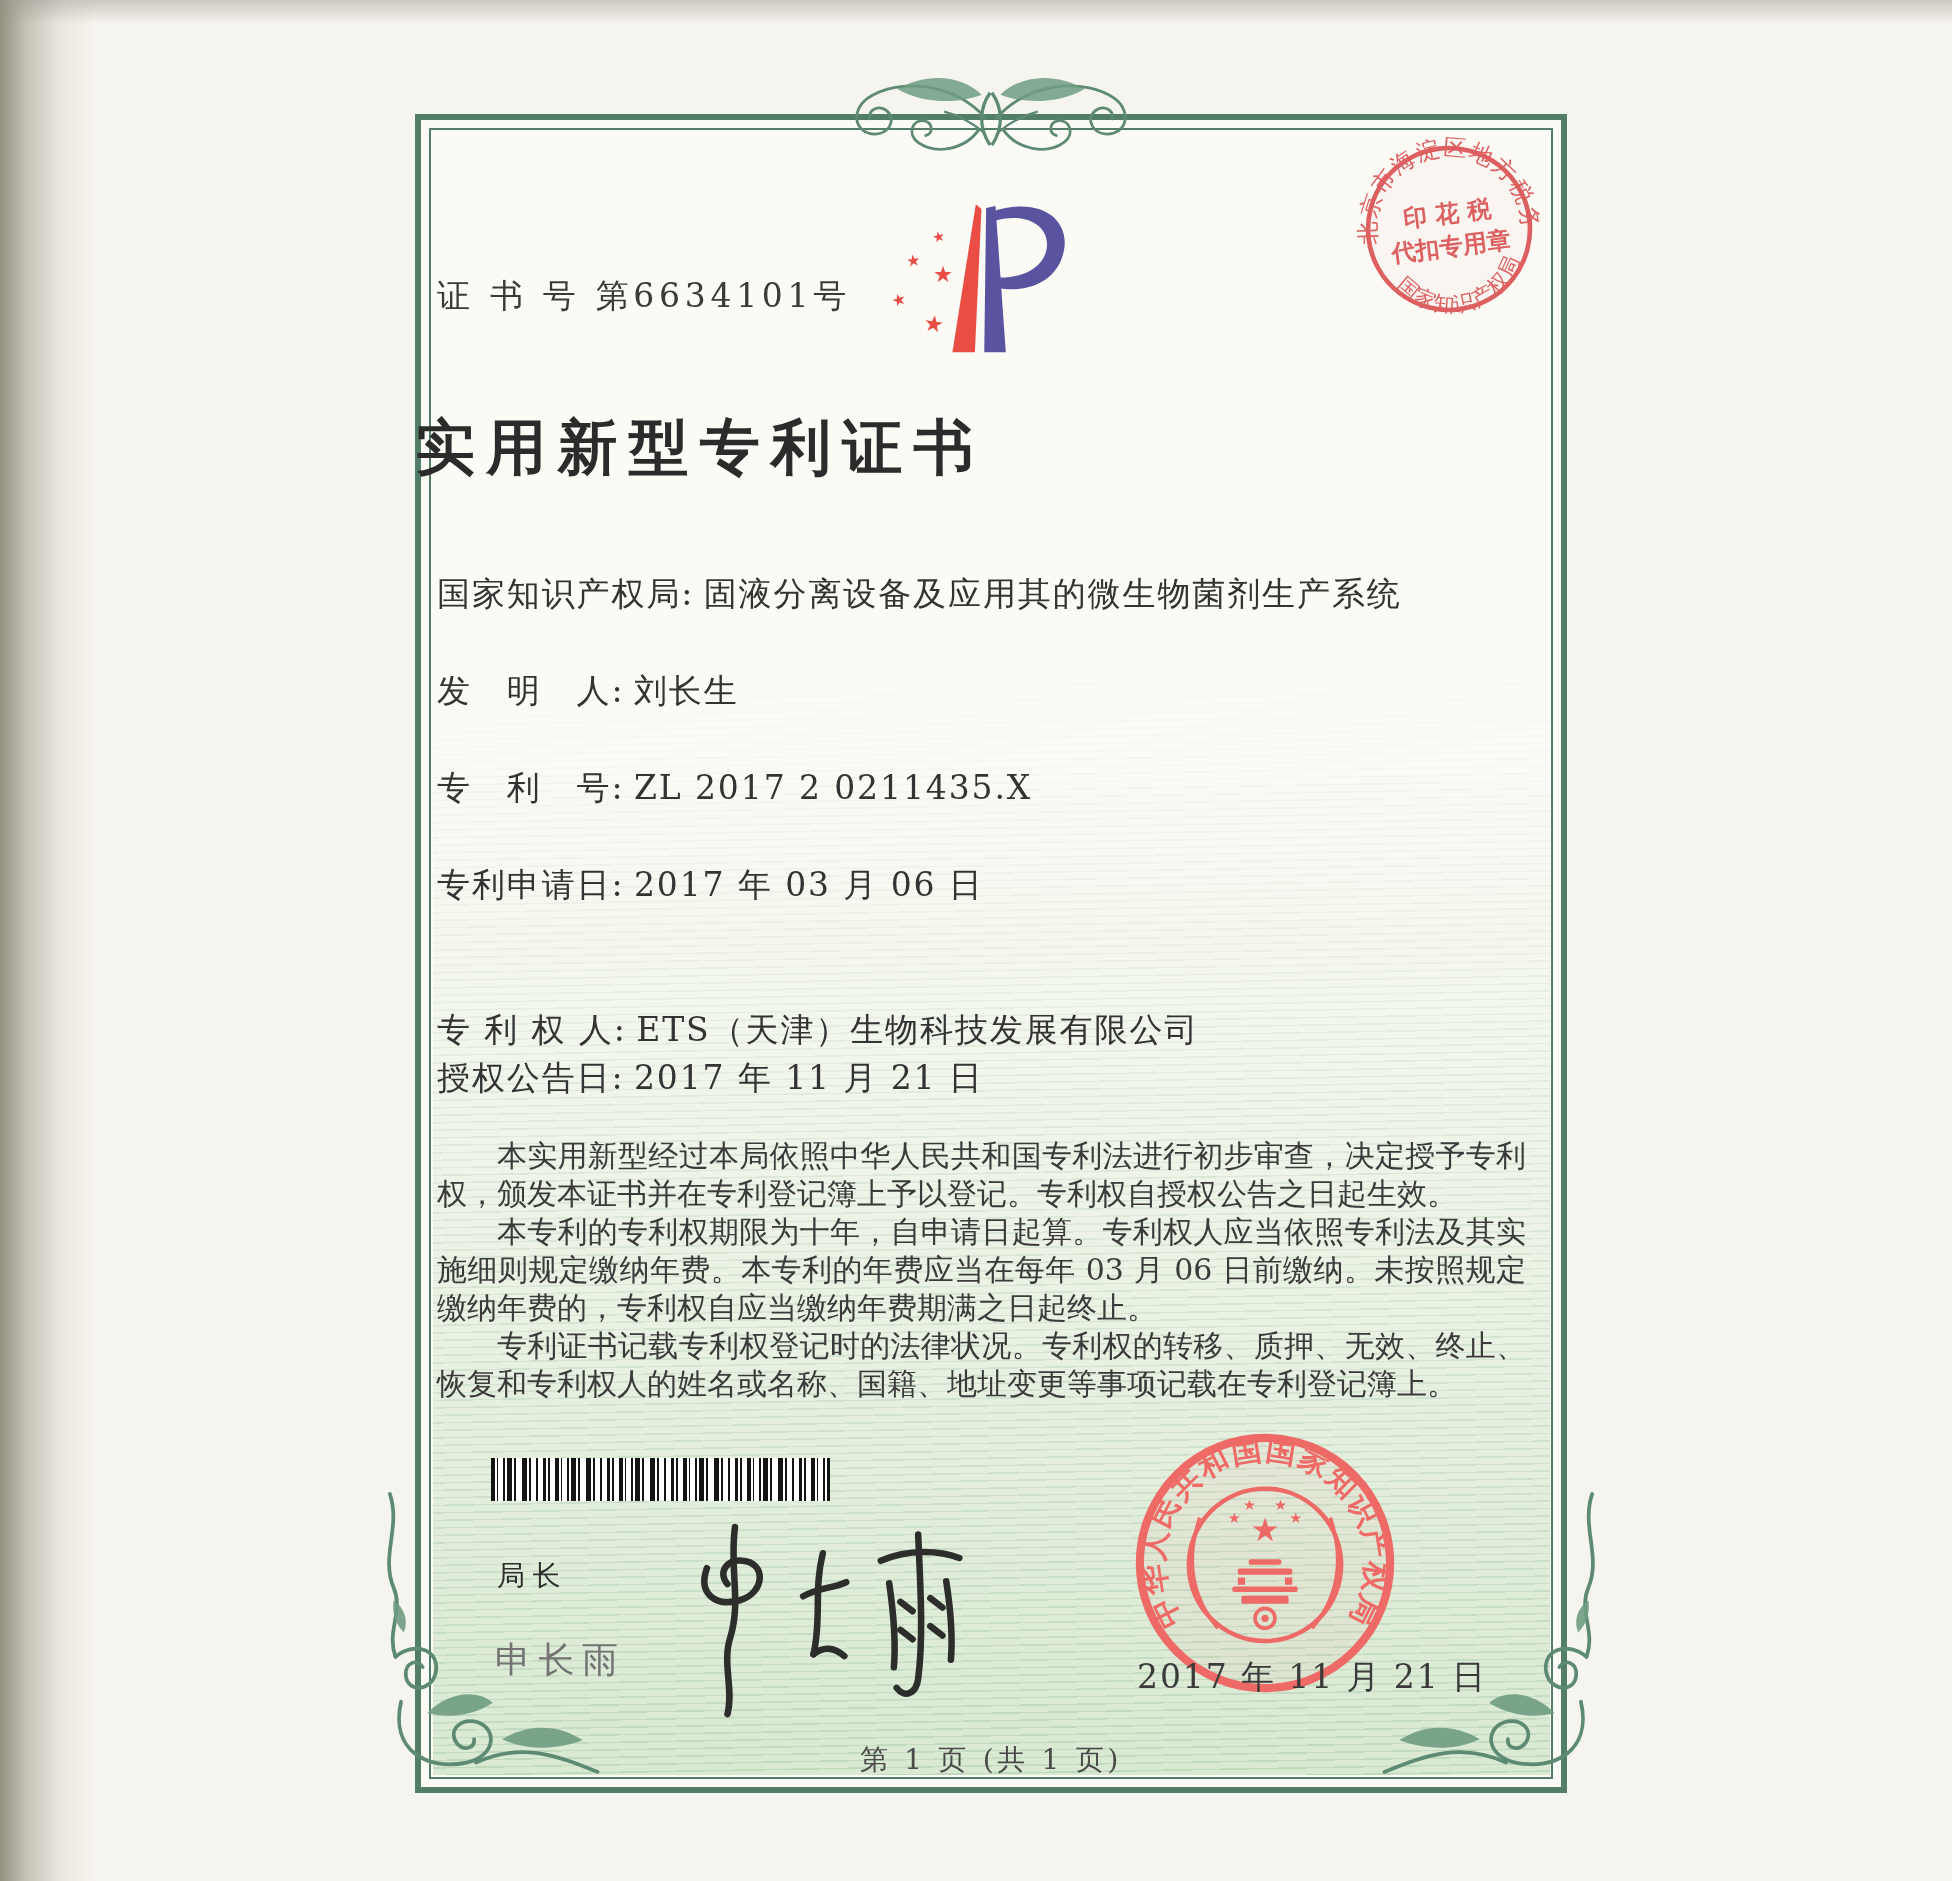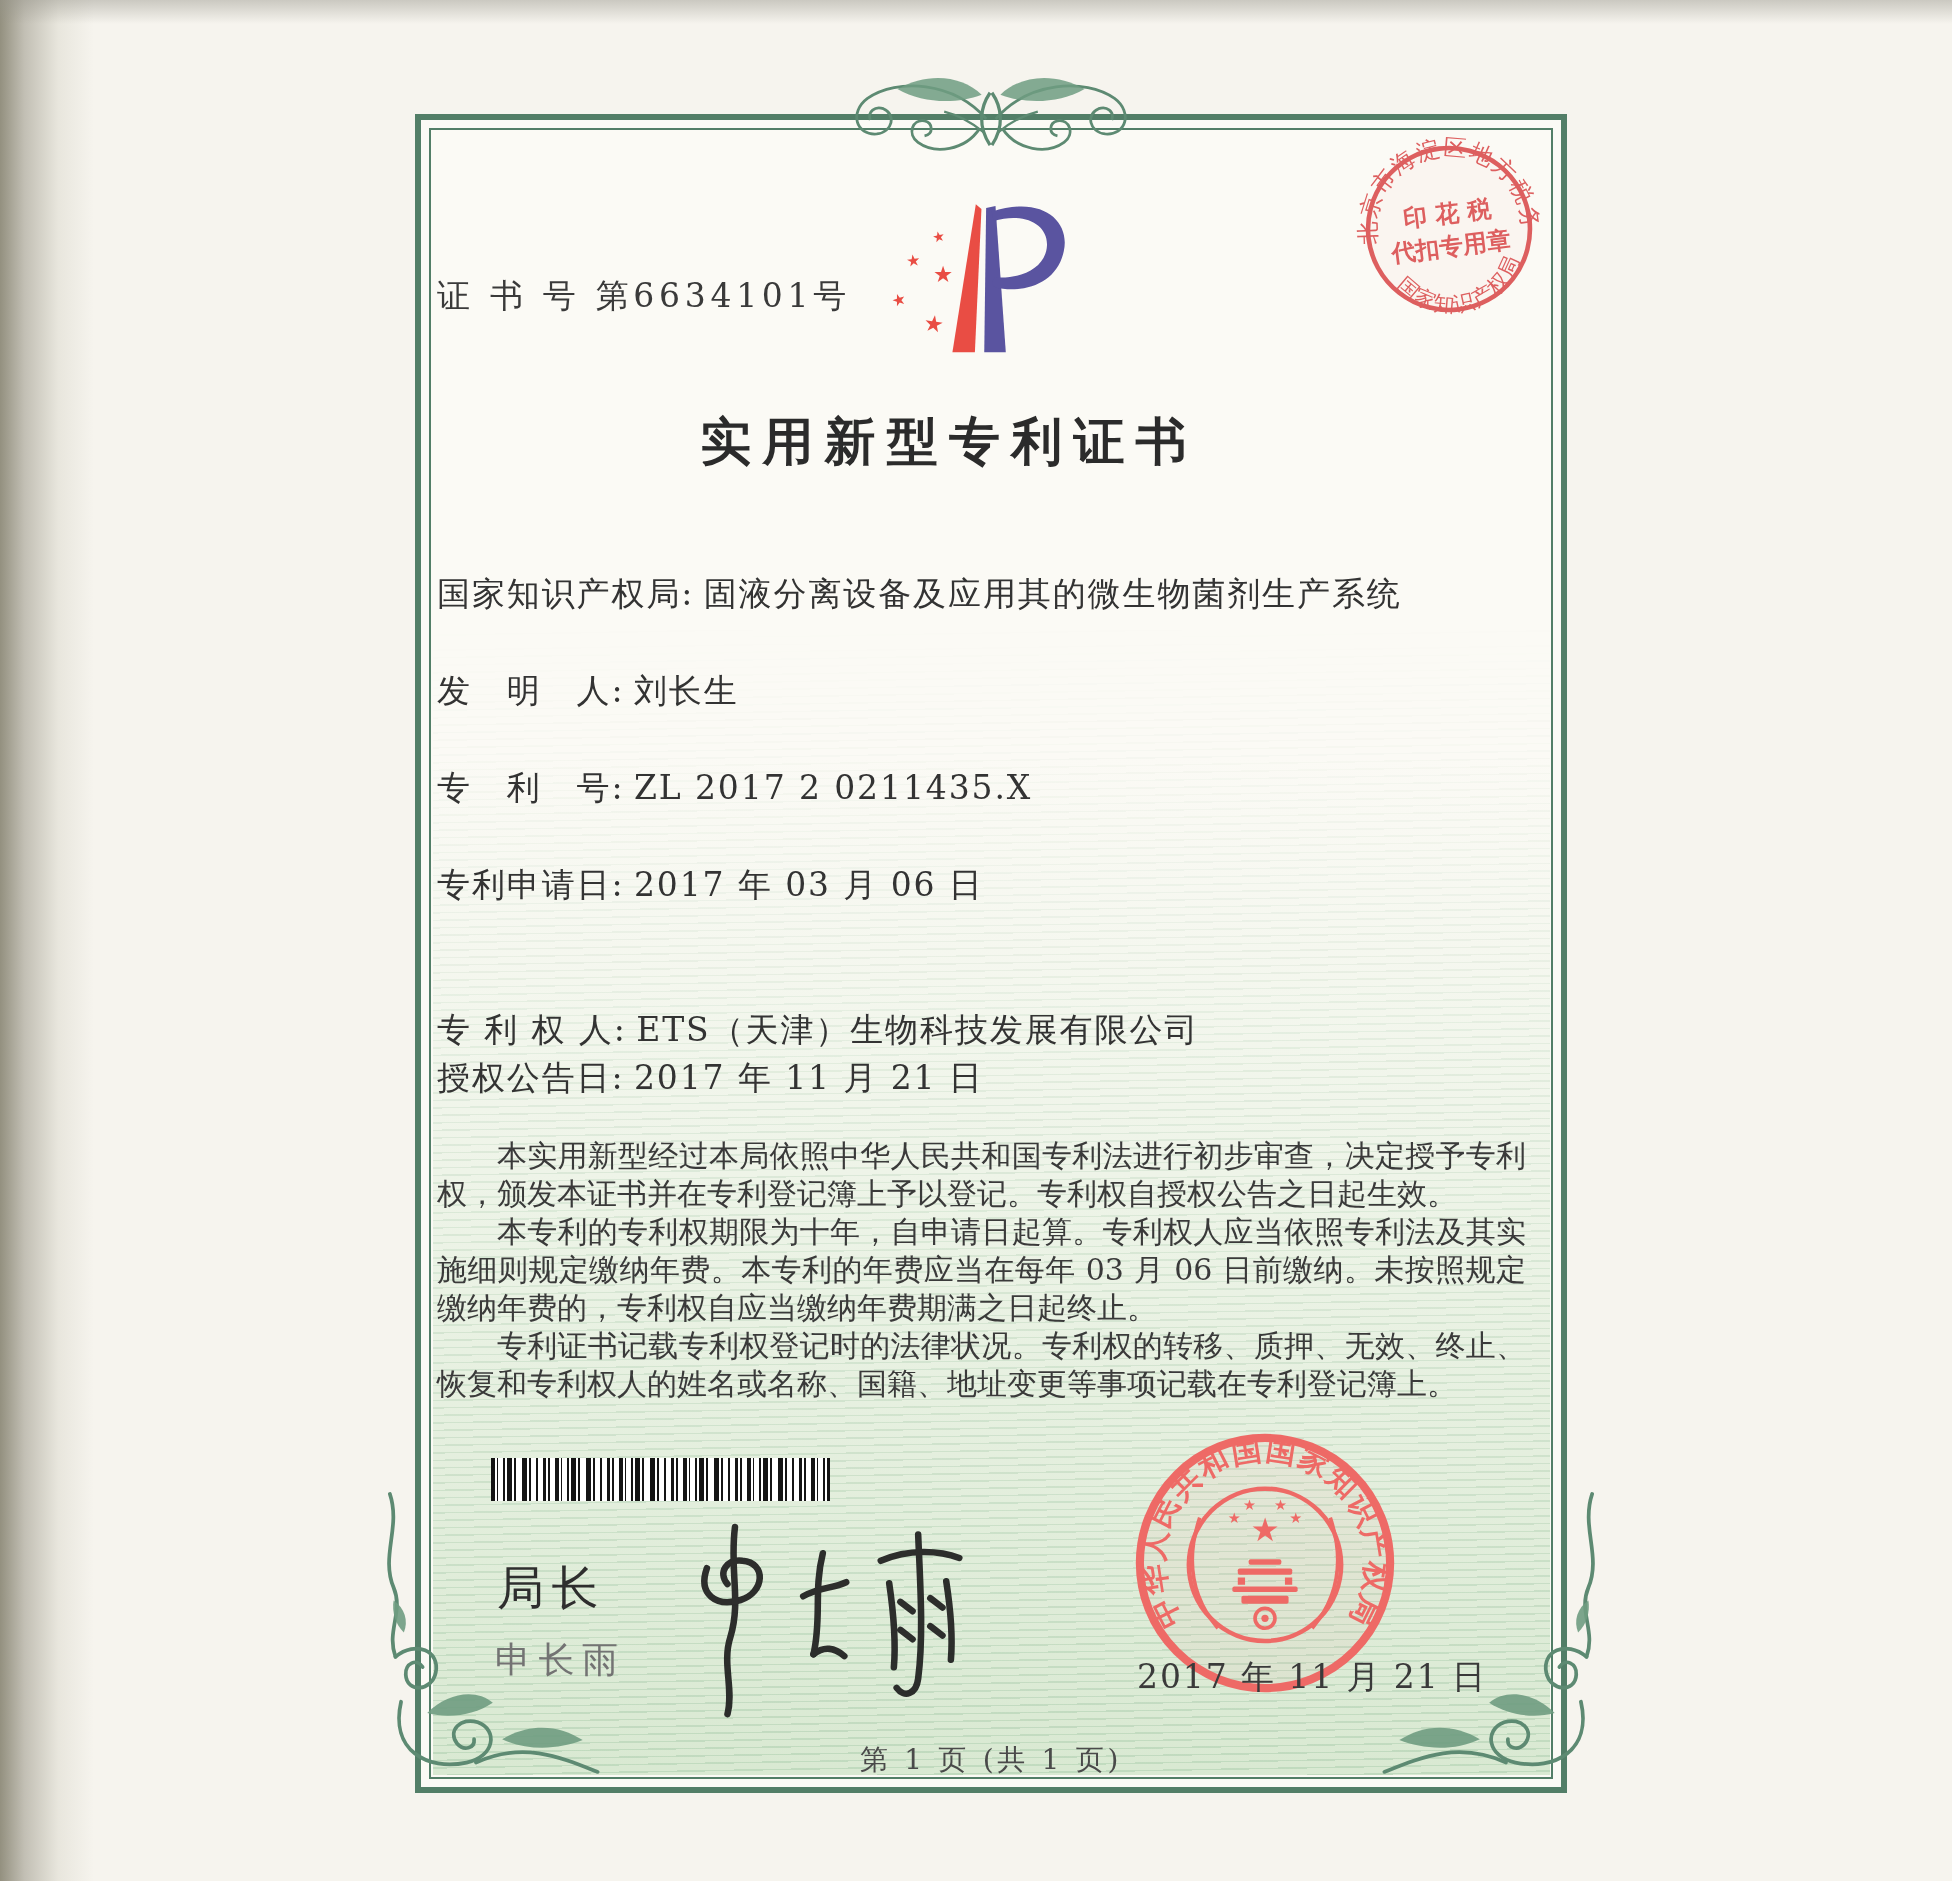--- a/index.html
+++ b/index.html
@@ -21,39 +21,39 @@
   .tint{position:absolute;left:433px;top:132px;width:1117px;height:1643px;
         background:linear-gradient(180deg,rgba(233,242,229,0) 0%,rgba(233,242,229,0) 38%,
                    rgba(223,237,217,.55) 68%,rgba(213,231,206,.9) 100%);}
   .waves{position:absolute;left:433px;top:132px;width:1117px;height:1643px;
         background:repeating-linear-gradient(179deg,rgba(130,180,140,.28) 0 1.5px,rgba(255,255,255,0) 1.5px 7.5px);
         -webkit-mask-image:linear-gradient(180deg,transparent 0%,transparent 30%,rgba(0,0,0,.55) 60%,#000 100%);
         mask-image:linear-gradient(180deg,transparent 0%,transparent 30%,rgba(0,0,0,.55) 60%,#000 100%);}
 
   .cert-no{position:absolute;left:437px;top:274px;font-size:33px;letter-spacing:4.7px;color:#3a3a3a;}
 
-  .title{position:absolute;left:415px;top:408px;width:1068px;text-align:center;
-        font-size:51px;font-weight:700;letter-spacing:11.2px;color:#2b2b2b;}
+  .title{position:absolute;left:415px;top:408px;width:1068px;text-align:left;
+        font-size:60px;font-weight:700;letter-spacing:11.2px;color:#2b2b2b;}
 
   .field{position:absolute;left:437px;font-size:33px;letter-spacing:1.9px;color:#333;white-space:nowrap;}
   .f0{top:572px}.f1{top:669px}.f2{top:766px}.f3{top:863px}.f4{top:1008px}.f5{top:1056px}
   .field .lab{margin-right:9.4px;}
 
   .paras{position:absolute;left:437px;top:1109px;width:1089px;font-size:30px;line-height:38px;
         text-align:justify;color:#3a3a3a;margin-top:28px;}
   .paras p{margin:0;text-indent:2em;}
 
   .barcode{position:absolute;left:491px;top:1458px;width:339px;height:43px;
         background:repeating-linear-gradient(90deg,
         #141414 0 3.7px,#fff 3.7px 5.6px,#141414 5.6px 7.5px,#fff 7.5px 12px,#141414 12px 14px,#fff 14px 16px,
         #141414 16px 20.6px,#fff 20.6px 23.4px,#141414 23.4px 25px,#fff 25px 31px,#141414 31px 36px,#fff 36px 38px,
         #141414 38px 40px,#fff 40px 45px,#141414 45px 47px,#fff 47px 52px,#141414 52px 55px,#fff 55px 57px,
         #141414 57px 59px,#fff 59px 64px);}
 
-  .officer-title{position:absolute;left:497px;top:1557px;font-size:47px;letter-spacing:7.5px;color:#2e2e2e;
+  .officer-title{position:absolute;left:497px;top:1557px;font-size:28px;letter-spacing:7.5px;color:#2e2e2e;
         font-family:"DejaVu Sans","Liberation Sans",sans-serif;}
   .officer-name{position:absolute;left:495px;top:1636px;font-size:36px;letter-spacing:7.5px;color:#737373;
         font-family:"DejaVu Sans","Liberation Sans",sans-serif;}
 
   .sig{position:absolute;left:673px;top:1514px;width:309px;height:215px;}
 
   .seal{position:absolute;left:1129px;top:1427px;width:272px;height:272px;}
   .seal-date{position:absolute;left:1137px;top:1655px;font-size:33px;letter-spacing:1.9px;color:#3a3a3a;z-index:5;}
 
   .footer{position:absolute;left:415px;top:1741px;width:1152px;text-align:center;

